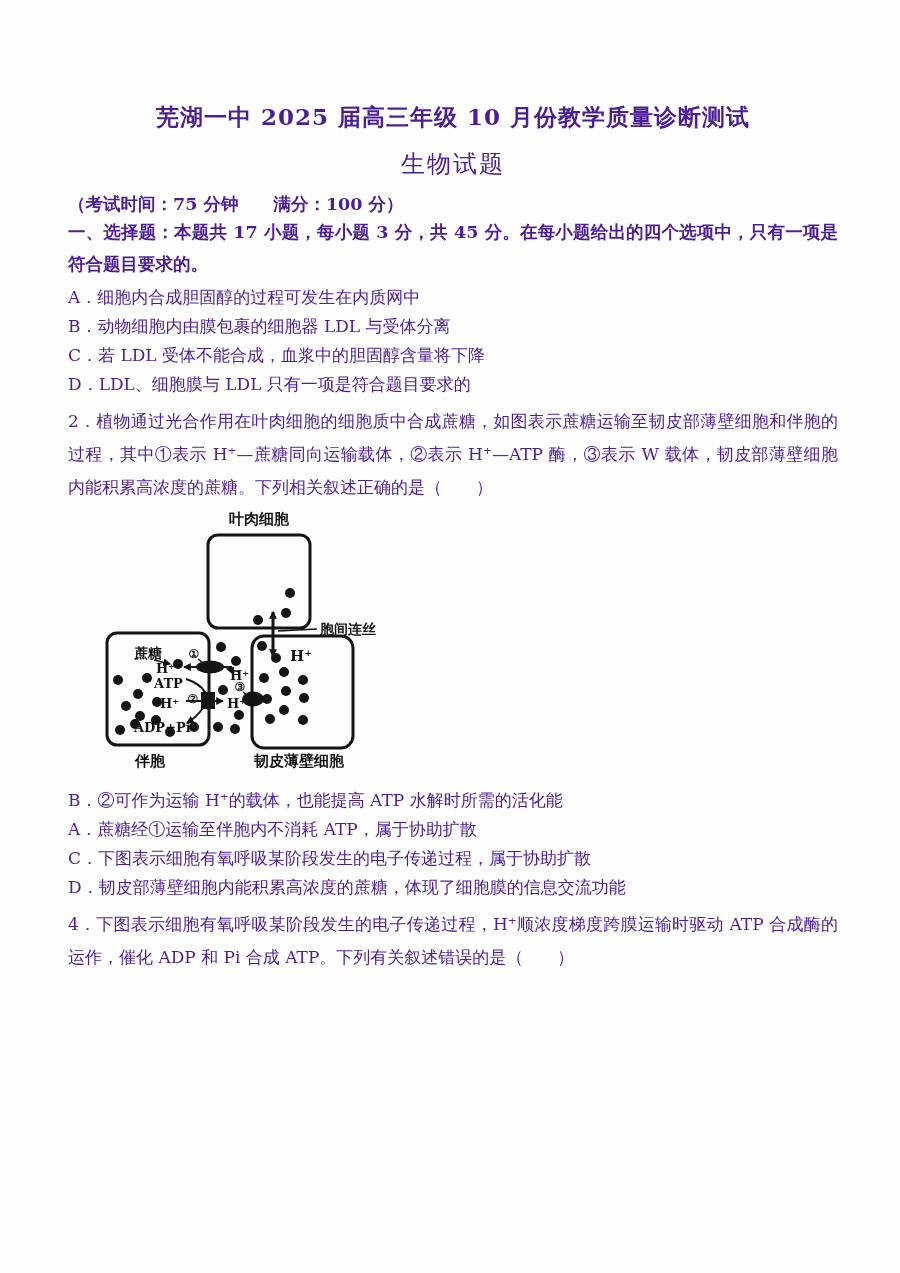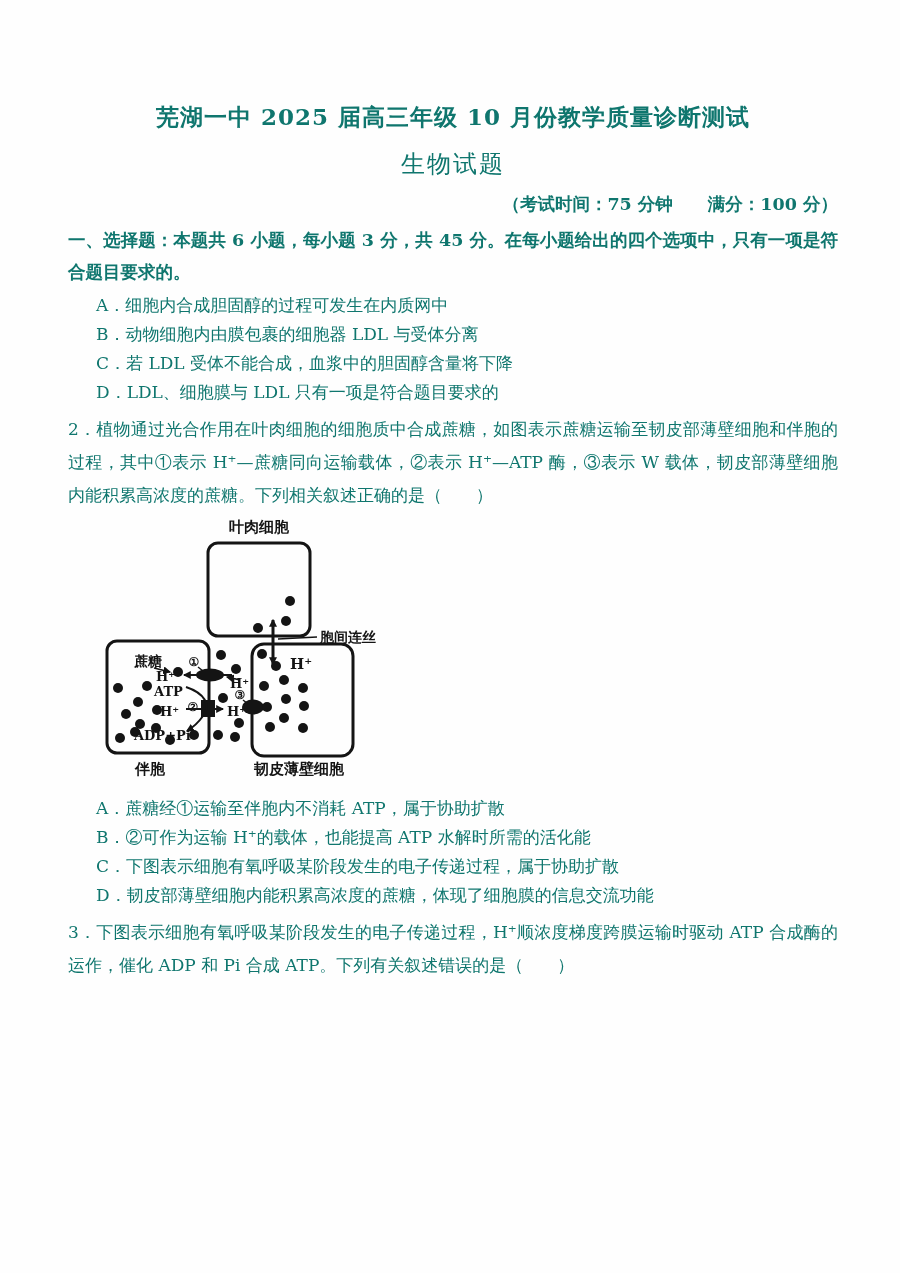--- a/index.html
+++ b/index.html
@@ -2,49 +2,49 @@
 <html><head>
 <meta charset="utf-8">
 <style>
   html,body{margin:0;padding:0;background:#e8e8e8;}
   .page{
     position:relative;
     width:900px;height:1273px;
     margin:0 auto;
     background:#fefefe;
     font-family:"DejaVu Serif","Liberation Serif",serif;
-    color:#0f766e;
+    color:#4c1d95;
     overflow:hidden;
   }
   .content{position:absolute;left:68px;top:102px;width:770px;}
   .exam-title{
     margin:0 0 15px 0;
     font-size:23px;font-weight:700;text-align:center;letter-spacing:1px;
   }
   .subject-title{
     margin:0 0 12px 0;
     font-size:24px;font-weight:400;text-align:center;letter-spacing:2px;
   }
   .exam-info{
-    margin:0 0 8px 0;
-    font-size:17.5px;font-weight:700;text-align:right;
+    margin:0 0 0 0;
+    font-size:17.5px;font-weight:700;text-align:left;
   }
   .section-header{
     margin:0 0 3px 0;
     font-size:17.5px;font-weight:700;line-height:32px;text-align:justify;
   }
   .stem{
     margin:0;
     font-size:17px;line-height:33px;text-align:justify;
   }
   .options{
     list-style:none;margin:2px 0 6px 0;padding:0;
   }
   .options li{
-    font-size:17px;line-height:29px;margin-left:28px;
+    font-size:17px;line-height:29px;
   }
   .figure-wrap{margin:4px 0 10px 22px;width:300px;}
   svg{display:block;}
   .fig-label{font-weight:700;fill:#141414;font-family:"DejaVu Serif","Liberation Serif",serif;}
   .s15{font-size:15px;}
   .s14{font-size:14px;}
   .s13{font-size:13px;}
   .s12{font-size:12px;}
   .cell{fill:none;stroke:#141414;stroke-width:3;}
   .thin{stroke:#141414;stroke-width:1.5;fill:none;}
@@ -54,21 +54,21 @@
 </head>
 <body>
 
 <div class="page">
   <div class="content">
 
     <h1 class="exam-title">芜湖一中 2025 届高三年级 10 月份教学质量诊断测试</h1>
     <h2 class="subject-title">生物试题</h2>
     <p class="exam-info">（考试时间：75 分钟　　满分：100 分）</p>
 
-    <p class="section-header">一、选择题：本题共 6 小题，每小题 3 分，共 45 分。在每小题给出的四个选项中，只有一项是符合题目要求的。</p>
+    <p class="section-header">一、选择题：本题共 17 小题，每小题 3 分，共 45 分。在每小题给出的四个选项中，只有一项是符合题目要求的。</p>
 
     <section>
       <ul class="options">
         <li>A．细胞内合成胆固醇的过程可发生在内质网中</li>
         <li>B．动物细胞内由膜包裹的细胞器 LDL 与受体分离</li>
         <li>C．若 LDL 受体不能合成，血浆中的胆固醇含量将下降</li>
         <li>D．LDL、细胞膜与 LDL 只有一项是符合题目要求的</li>
       </ul>
     </section>
 
@@ -158,25 +158,25 @@
             <circle cx="194" cy="202" r="5"></circle>
             <circle cx="180" cy="211" r="5"></circle>
             <circle cx="213" cy="172" r="5"></circle>
             <circle cx="214" cy="190" r="5"></circle>
             <circle cx="213" cy="212" r="5"></circle>
           </g>
         </svg>
       </div>
 
       <ul class="options">
+        <li>B．②可作为运输 H⁺的载体，也能提高 ATP 水解时所需的活化能</li>
         <li>A．蔗糖经①运输至伴胞内不消耗 ATP，属于协助扩散</li>
-        <li>B．②可作为运输 H⁺的载体，也能提高 ATP 水解时所需的活化能</li>
         <li>C．下图表示细胞有氧呼吸某阶段发生的电子传递过程，属于协助扩散</li>
         <li>D．韧皮部薄壁细胞内能积累高浓度的蔗糖，体现了细胞膜的信息交流功能</li>
       </ul>
     </section>
 
     <section>
-      <p class="stem">3．下图表示细胞有氧呼吸某阶段发生的电子传递过程，H⁺顺浓度梯度跨膜运输时驱动 ATP 合成酶的运作，催化 ADP 和 Pi 合成 ATP。下列有关叙述错误的是（　　）</p>
+      <p class="stem">4．下图表示细胞有氧呼吸某阶段发生的电子传递过程，H⁺顺浓度梯度跨膜运输时驱动 ATP 合成酶的运作，催化 ADP 和 Pi 合成 ATP。下列有关叙述错误的是（　　）</p>
     </section>
 
   </div>
 </div>
 
 </body></html>

